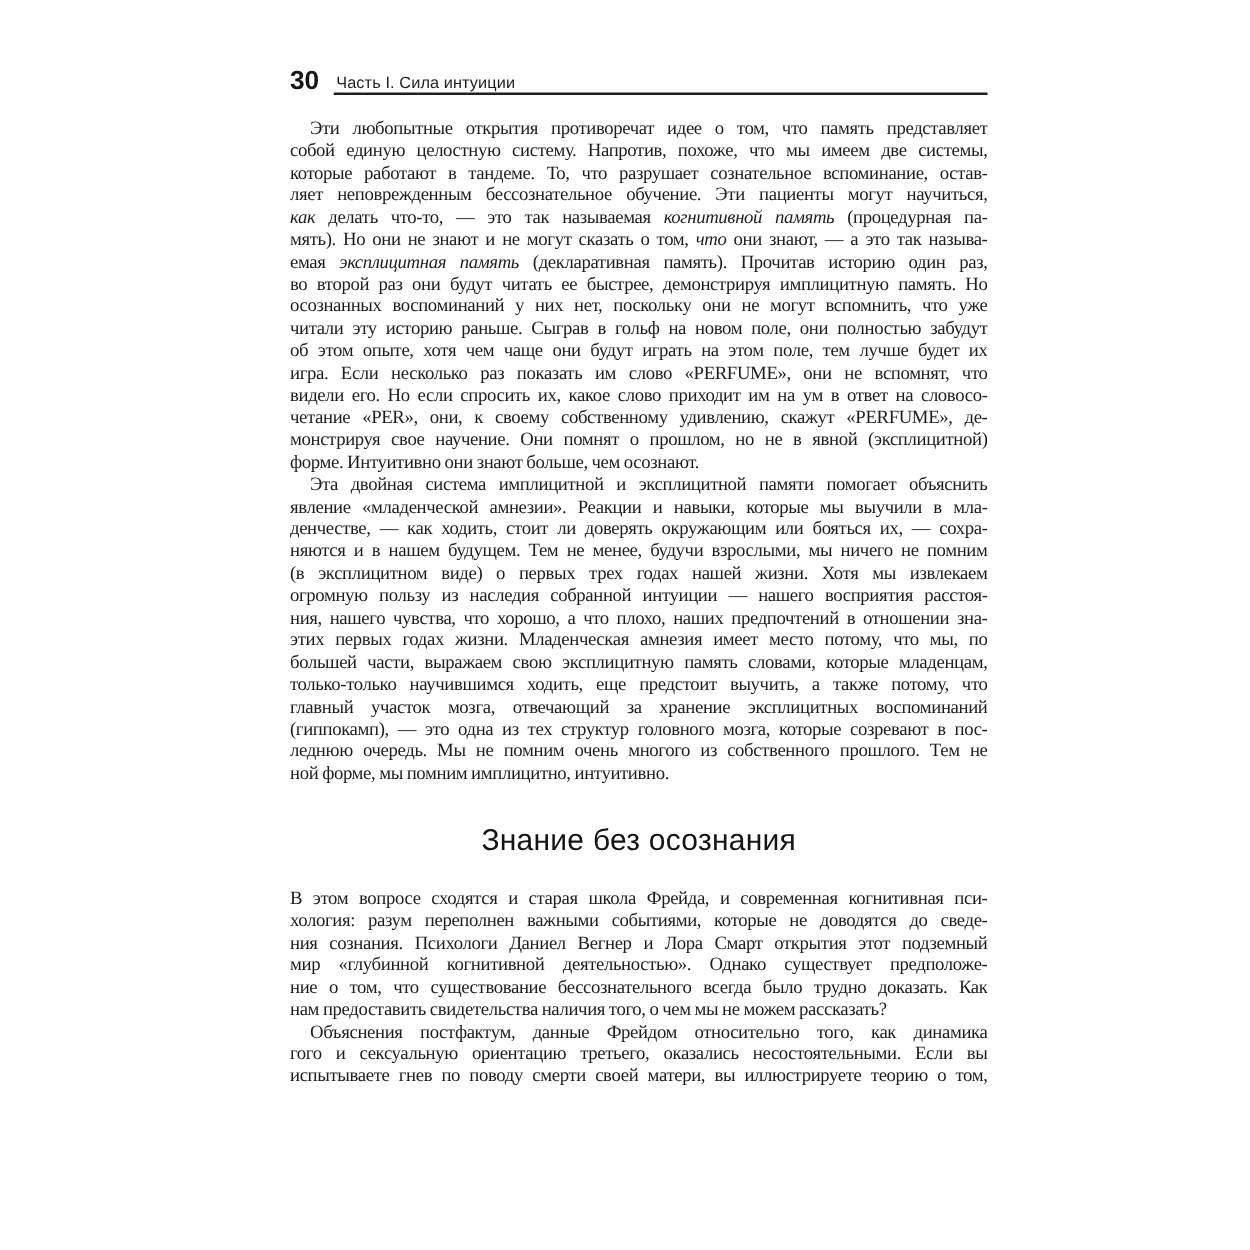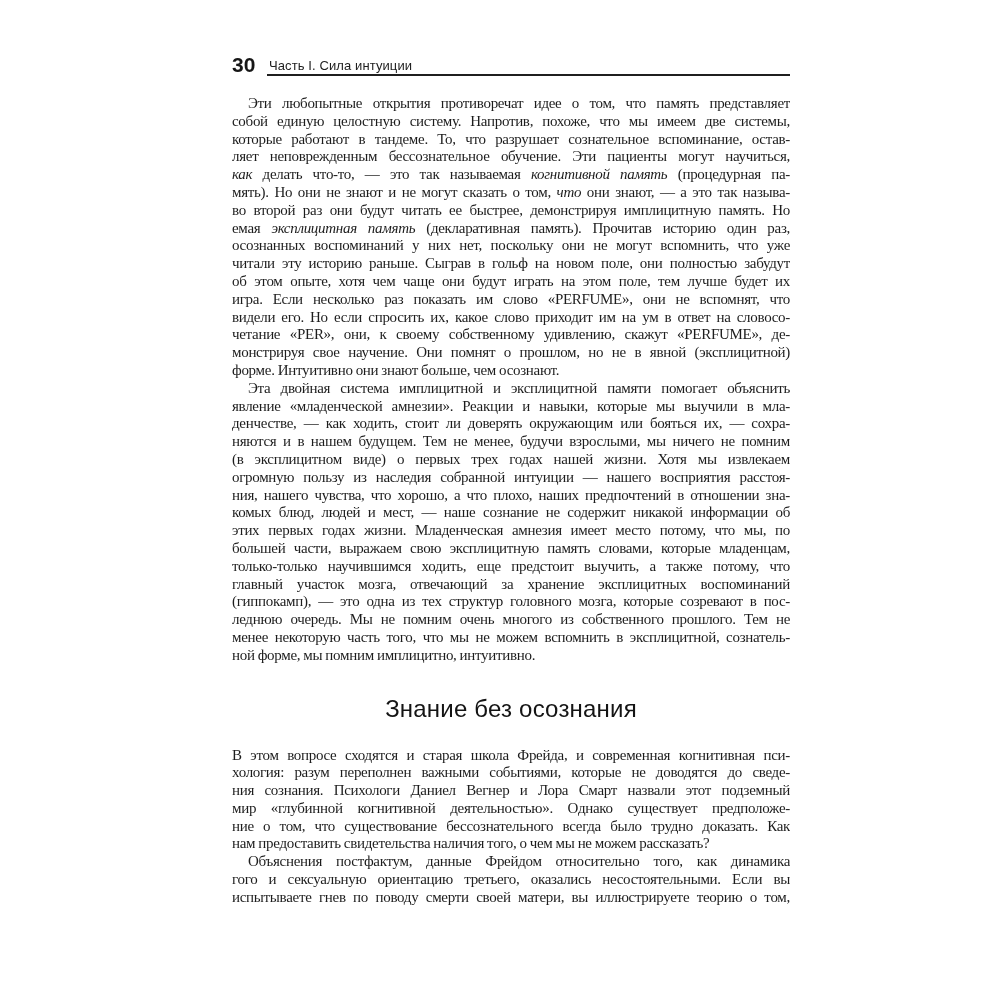--- a/index.html
+++ b/index.html
@@ -89,54 +89,52 @@
   <div class="running-head">Часть I. Сила интуиции</div>
   <div class="header-rule"></div>
   <div class="flow">
       <div class="para">
         <div class="line indent"><span>Эти любопытные открытия противоречат идее о том, что память представляет</span></div>
         <div class="line"><span>собой единую целостную систему. Напротив, похоже, что мы имеем две системы,</span></div>
         <div class="line"><span>которые работают в тандеме. То, что разрушает сознательное вспоминание, остав-</span></div>
         <div class="line"><span>ляет неповрежденным бессознательное обучение. Эти пациенты могут научиться,</span></div>
         <div class="line"><span class="it">как</span><span> делать что-то, — это так называемая </span><span class="it">когнитивной память</span><span> (процедурная па-</span></div>
         <div class="line"><span>мять). Но они не знают и не могут сказать о том, </span><span class="it">что</span><span> они знают, — а это так называ-</span></div>
+        <div class="line"><span>емая </span><span class="it">эксплицитная память</span><span> (декларативная память). Прочитав историю один раз,</span></div>
         <div class="line"><span>во второй раз они будут читать ее быстрее, демонстрируя имплицитную память. Но</span></div>
-        <div class="line"><span>емая </span><span class="it">эксплицитная память</span><span> (декларативная память). Прочитав историю один раз,</span></div>
         <div class="line"><span>осознанных воспоминаний у них нет, поскольку они не могут вспомнить, что уже</span></div>
         <div class="line"><span>читали эту историю раньше. Сыграв в гольф на новом поле, они полностью забудут</span></div>
         <div class="line"><span>об этом опыте, хотя чем чаще они будут играть на этом поле, тем лучше будет их</span></div>
         <div class="line"><span>игра. Если несколько раз показать им слово «PERFUME», они не вспомнят, что</span></div>
         <div class="line"><span>видели его. Но если спросить их, какое слово приходит им на ум в ответ на словосо-</span></div>
         <div class="line"><span>четание «PER», они, к своему собственному удивлению, скажут «PERFUME», де-</span></div>
         <div class="line"><span>монстрируя свое научение. Они помнят о прошлом, но не в явной (эксплицитной)</span></div>
         <div class="line lastline"><span>форме. Интуитивно они знают больше, чем осознают.</span></div>
       </div>
       <div class="para">
         <div class="line indent"><span>Эта двойная система имплицитной и эксплицитной памяти помогает объяснить</span></div>
         <div class="line"><span>явление «младенческой амнезии». Реакции и навыки, которые мы выучили в мла-</span></div>
         <div class="line"><span>денчестве, — как ходить, стоит ли доверять окружающим или бояться их, — сохра-</span></div>
         <div class="line"><span>няются и в нашем будущем. Тем не менее, будучи взрослыми, мы ничего не помним</span></div>
         <div class="line"><span>(в эксплицитном виде) о первых трех годах нашей жизни. Хотя мы извлекаем</span></div>
         <div class="line"><span>огромную пользу из наследия собранной интуиции — нашего восприятия расстоя-</span></div>
         <div class="line"><span>ния, нашего чувства, что хорошо, а что плохо, наших предпочтений в отношении зна-</span></div>
-        <div class="line"><span>комых блюд, людей и мест, — наше сознание не содержит никакой информации об</span></div>
         <div class="line"><span>этих первых годах жизни. Младенческая амнезия имеет место потому, что мы, по</span></div>
         <div class="line"><span>большей части, выражаем свою эксплицитную память словами, которые младенцам,</span></div>
         <div class="line"><span>только-только научившимся ходить, еще предстоит выучить, а также потому, что</span></div>
         <div class="line"><span>главный участок мозга, отвечающий за хранение эксплицитных воспоминаний</span></div>
         <div class="line"><span>(гиппокамп), — это одна из тех структур головного мозга, которые созревают в пос-</span></div>
         <div class="line"><span>леднюю очередь. Мы не помним очень многого из собственного прошлого. Тем не</span></div>
-        <div class="line"><span>менее некоторую часть того, что мы не можем вспомнить в эксплицитной, сознатель-</span></div>
         <div class="line lastline"><span>ной форме, мы помним имплицитно, интуитивно.</span></div>
       </div>
       <div class="heading">Знание без осознания</div>
       <div class="para">
         <div class="line"><span>В этом вопросе сходятся и старая школа Фрейда, и современная когнитивная пси-</span></div>
         <div class="line"><span>хология: разум переполнен важными событиями, которые не доводятся до сведе-</span></div>
-        <div class="line"><span>ния сознания. Психологи Даниел Вегнер и Лора Смарт назвали этот подземный</span></div>
+        <div class="line"><span>ния сознания. Психологи Даниел Вегнер и Лора Смарт открытия этот подземный</span></div>
         <div class="line"><span>мир «глубинной когнитивной деятельностью». Однако существует предположе-</span></div>
         <div class="line"><span>ние о том, что существование бессознательного всегда было трудно доказать. Как</span></div>
         <div class="line lastline"><span>нам предоставить свидетельства наличия того, о чем мы не можем рассказать?</span></div>
       </div>
       <div class="para">
         <div class="line indent"><span>Объяснения постфактум, данные Фрейдом относительно того, как динамика</span></div>
         <div class="line"><span>гого и сексуальную ориентацию третьего, оказались несостоятельными. Если вы</span></div>
         <div class="line"><span>испытываете гнев по поводу смерти своей матери, вы иллюстрируете теорию о том,</span></div>
       </div>
     </div>

